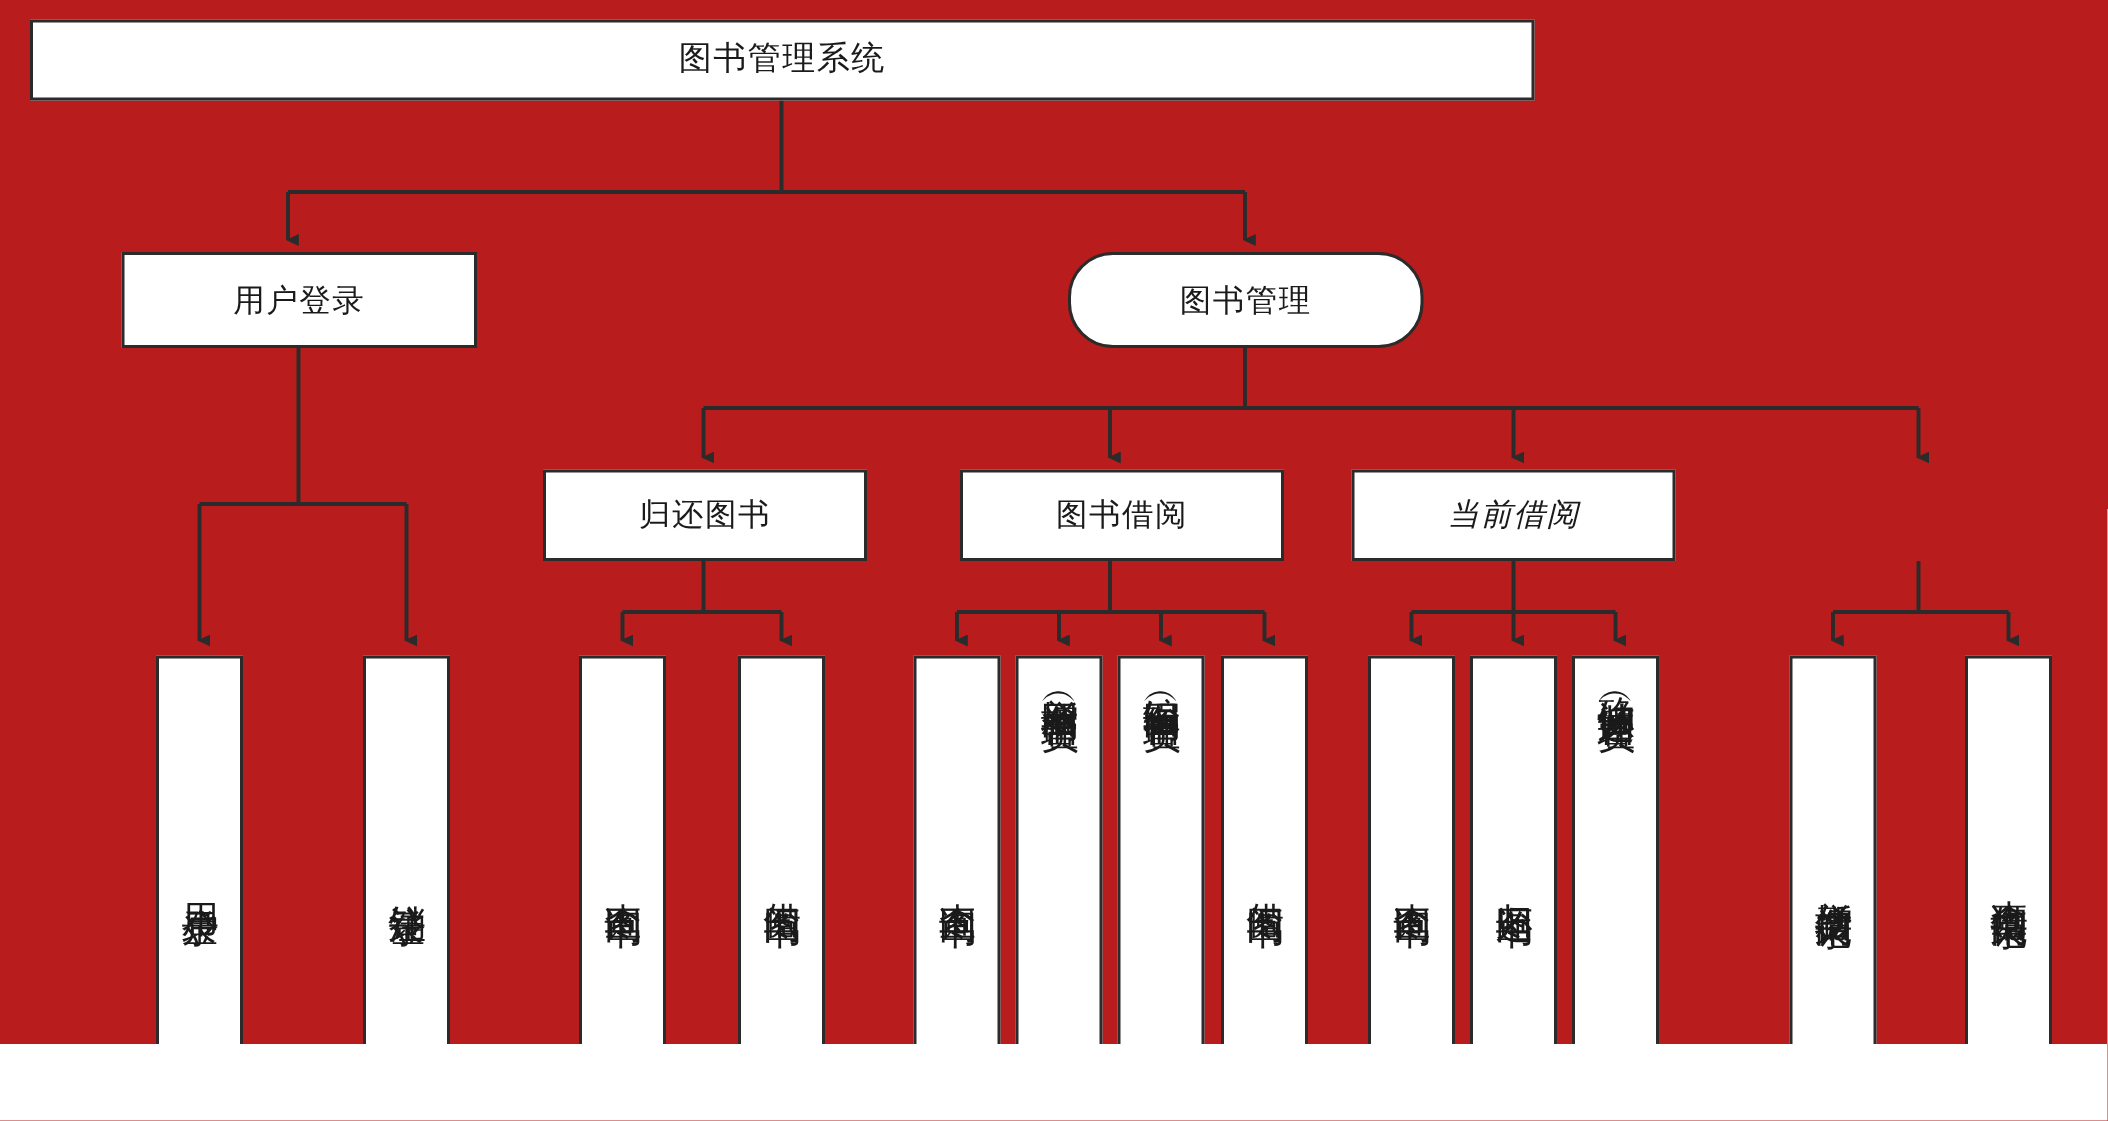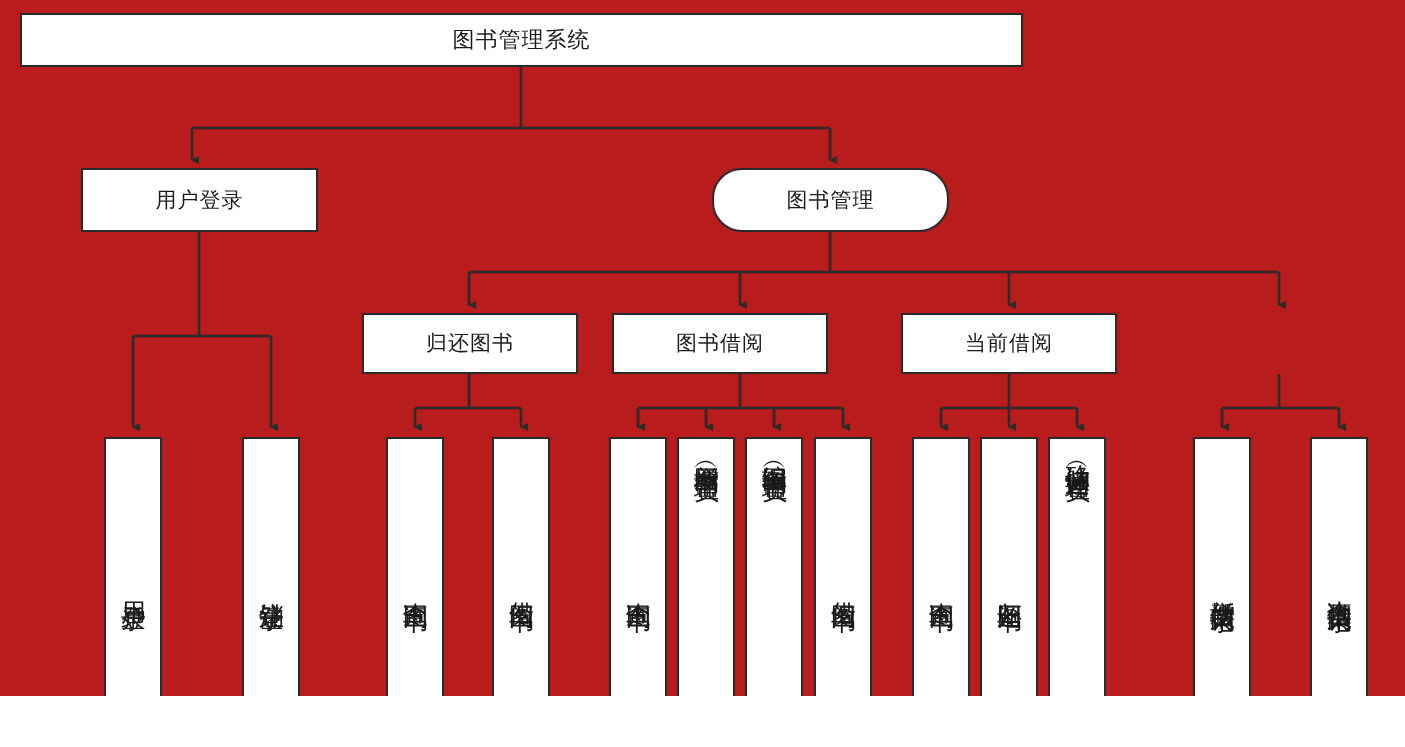--- a/index.html
+++ b/index.html
@@ -139,25 +139,25 @@
   </div>
 
   <div class="node horizontal" style="left:712px; top:168px; width:237px; height:64px;border-radius:30px;">
     <span class="label">图书管理</span>
   </div>
 
   <div class="node horizontal" style="left:362px; top:313px; width:216px; height:61px;">
     <span class="label">归还图书</span>
   </div>
 
-  <div class="node horizontal" style="left:612px; top:313px; width:216px; height:61px;">
+  <div class="node horizontal" style="left:640px; top:313px; width:216px; height:61px;">
     <span class="label">图书借阅</span>
   </div>
 
-  <div class="node horizontal" style="left:901px; top:313px; width:216px; height:61px;">
+  <div class="node horizontal" style="left:901px; top:313px; width:216px; height:61px;font-style:italic;">
     <span class="label">当前借阅</span>
   </div>
 
 
   <div class="node vertical centered" style="left:104px; top:437px; width:58px; height:297px;">
     <span class="label">用户登录</span>
   </div>
 
   <div class="node vertical centered" style="left:242px; top:437px; width:58px; height:297px;">
     <span class="label">注销登录</span>

